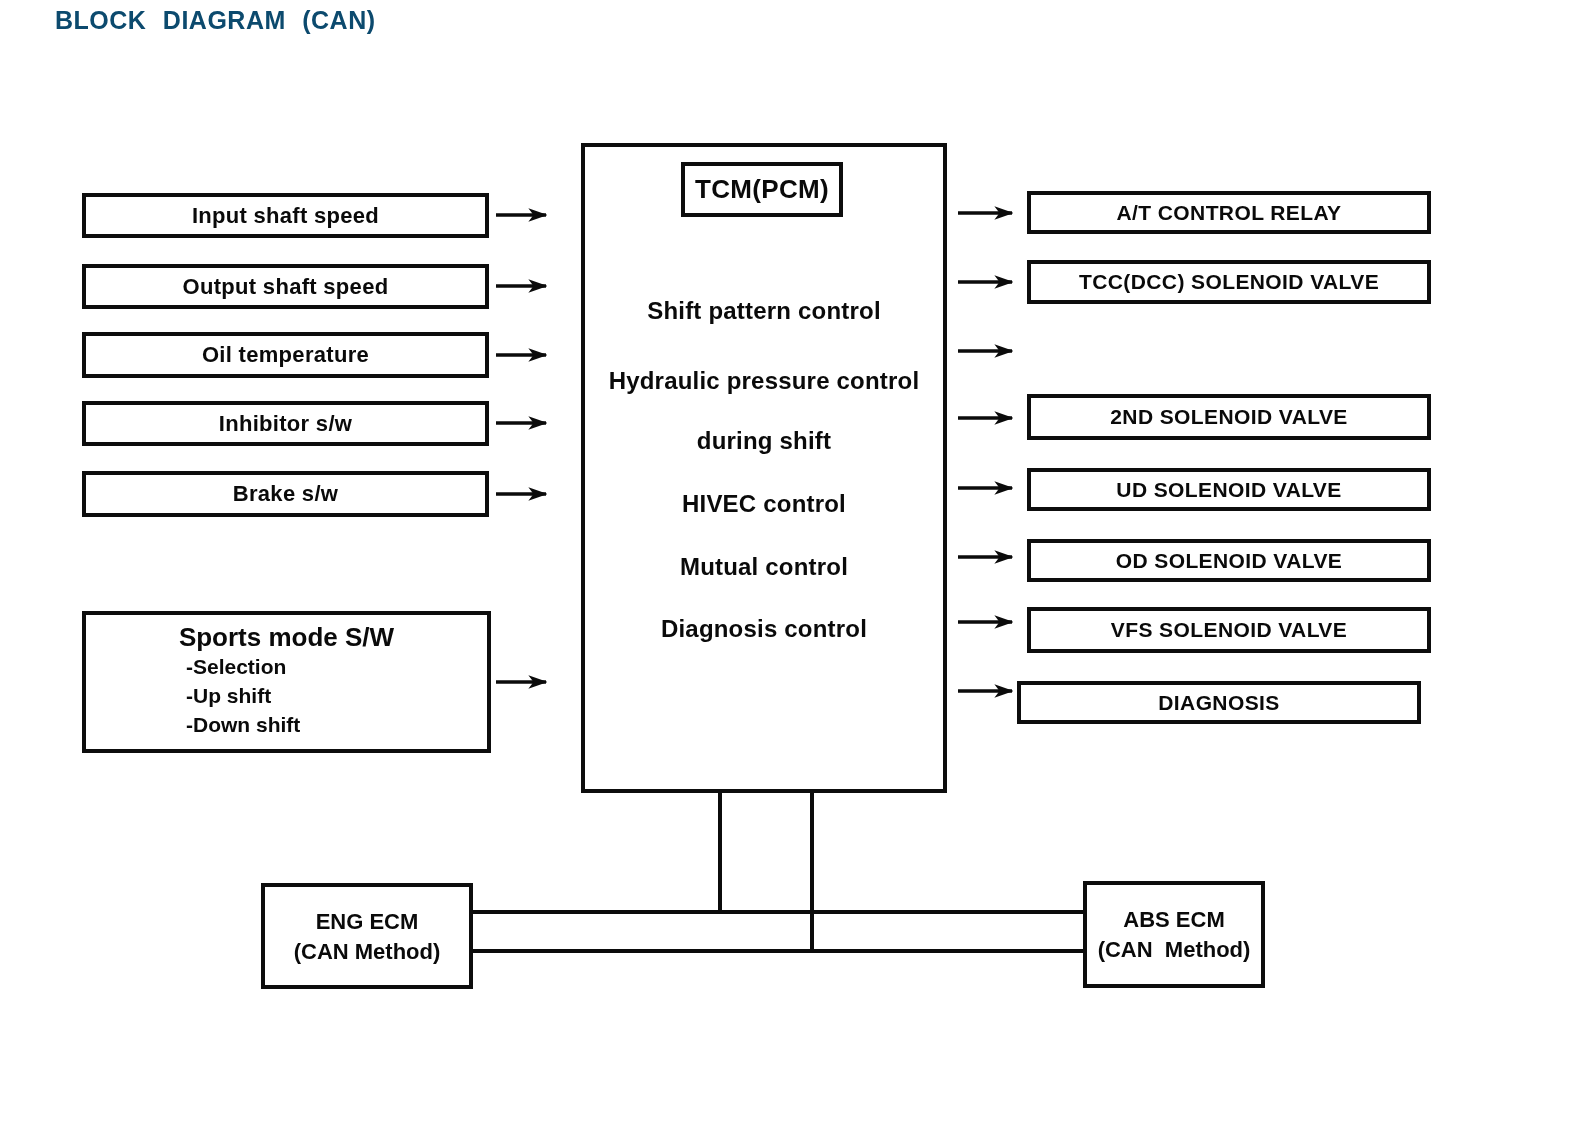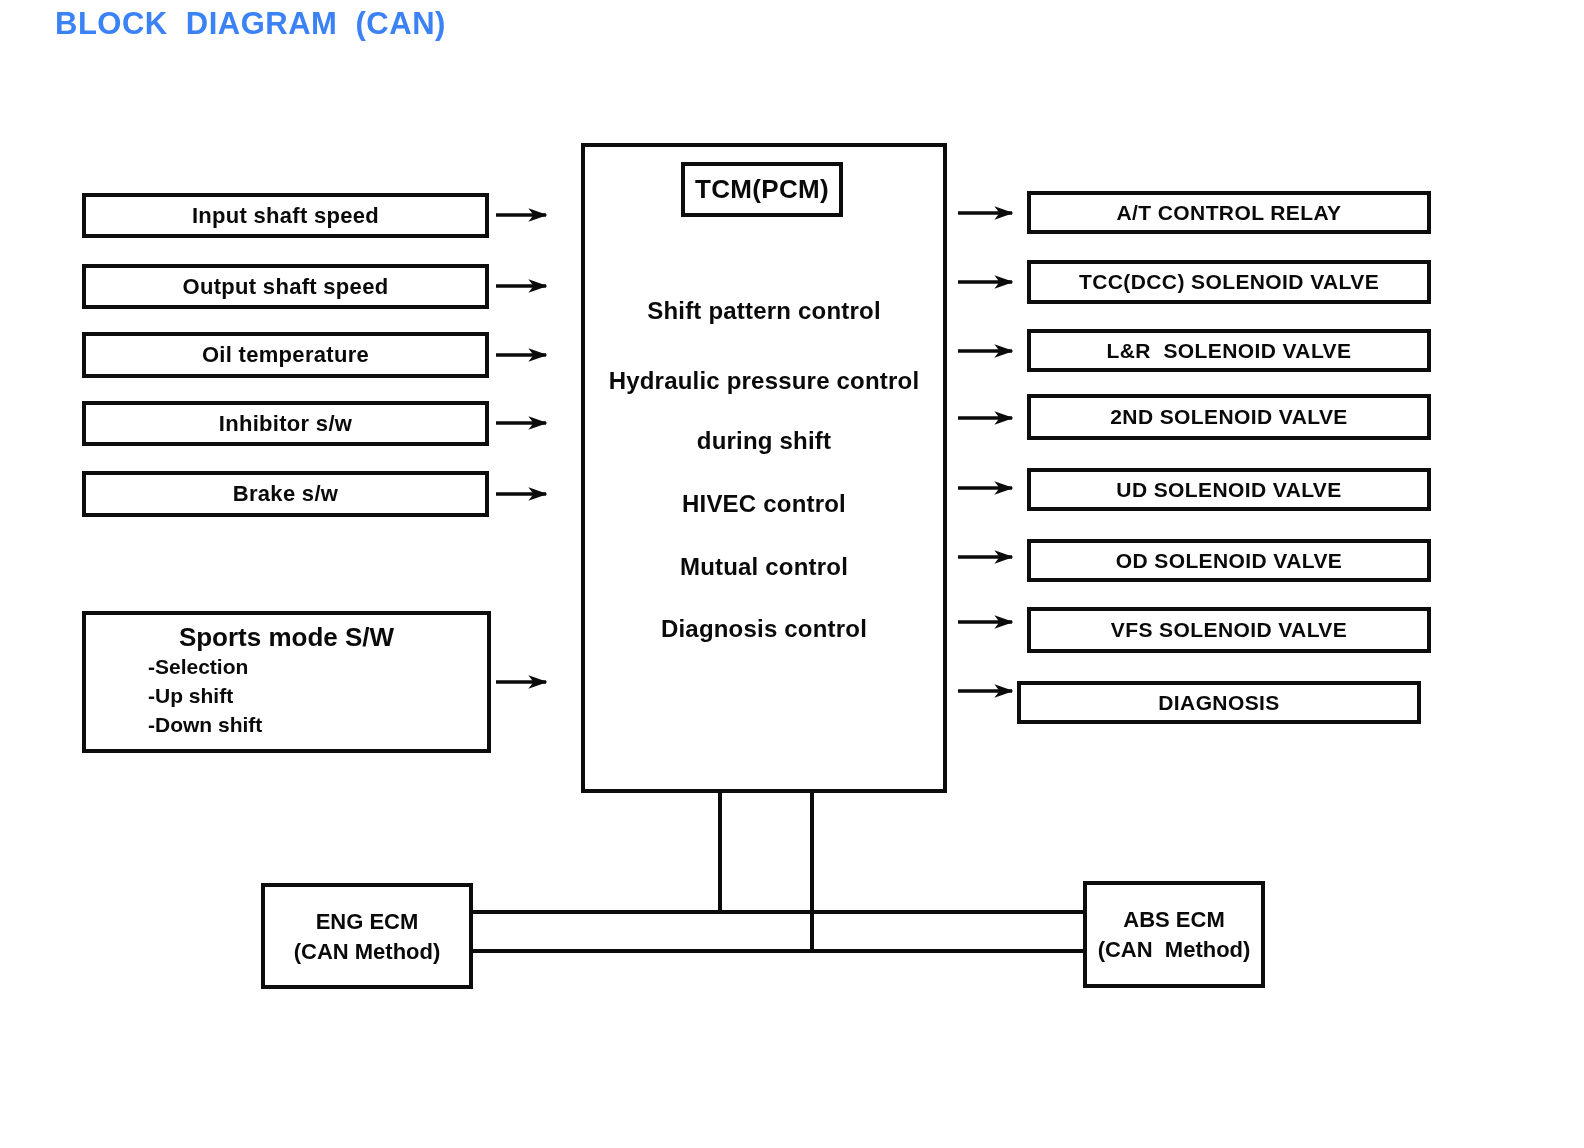--- a/index.html
+++ b/index.html
@@ -1,38 +1,38 @@
 <!DOCTYPE html>
 <html><head>
 <meta charset="utf-8">
 <style>
   html,body{margin:0;padding:0;background:#ffffff;}
   .canvas{
     position:relative;width:1584px;height:1148px;background:#ffffff;overflow:hidden;
     font-family:"Liberation Sans", sans-serif;color:#0a0a0a;
   }
   .page-title{
-    position:absolute;left:55px;top:6px;font-size:31px;font-weight:700;
-    letter-spacing:0.5px;word-spacing:9px;color:#3b82f6;
+    position:absolute;left:55px;top:6px;font-size:25px;font-weight:700;
+    letter-spacing:0.5px;word-spacing:9px;color:#0c4a6e;
   }
   .wires{position:absolute;left:0;top:0;width:1584px;height:1148px;pointer-events:none;}
   .box{
     position:absolute;border:4px solid #0d0d0d;background:#ffffff;box-sizing:border-box;
     display:flex;align-items:center;justify-content:center;text-align:center;
   }
   .box-label{font-size:22px;font-weight:600;letter-spacing:0.3px;white-space:pre;}
   .out-label{font-size:21px;font-weight:600;letter-spacing:0.4px;white-space:pre;}
   
   .lbox{left:82px;width:407px;height:45px;}
   .lbox1{top:193px;} .lbox2{top:264px;} .lbox3{top:332px;height:46px;}
   .lbox4{top:401px;} .lbox5{top:471px;height:46px;}
   
   .sports{left:82px;top:611px;width:409px;height:142px;display:block;text-align:left;}
   .sports-heading{font-size:26px;font-weight:600;text-align:center;margin-top:8px;line-height:29px;}
-  .sports-item{font-size:21px;font-weight:600;line-height:29px;padding-left:62px;white-space:pre;}
+  .sports-item{font-size:21px;font-weight:600;line-height:29px;padding-left:100px;white-space:pre;}
   
   .tcm{left:581px;top:143px;width:366px;height:650px;display:block;}
   .tcm-header{
     position:absolute;left:96px;top:15px;width:162px;height:55px;border:4px solid #0d0d0d;
     display:flex;align-items:center;justify-content:center;
     font-size:26px;font-weight:700;letter-spacing:0.3px;box-sizing:border-box;background:#fff;
   }
   .tcm-line{
     position:absolute;left:0;width:358px;height:30px;text-align:center;
     font-size:24px;font-weight:600;letter-spacing:0.2px;line-height:30px;white-space:pre;
@@ -123,23 +123,20 @@
     <div class="tcm-line tl5">Mutual control</div>
     <div class="tcm-line tl6">Diagnosis control</div>
   </div>
 
   <div class="box rbox rbox1">
     <span class="out-label">A/T CONTROL RELAY</span>
   </div>
   <div class="box rbox rbox2">
     <span class="out-label">TCC(DCC) SOLENOID VALVE</span>
   </div>
-  <div class="box rbox rbox3">
-    <span class="out-label">L&amp;R  SOLENOID VALVE</span>
-  </div>
   <div class="box rbox rbox4">
     <span class="out-label">2ND SOLENOID VALVE</span>
   </div>
   <div class="box rbox rbox5">
     <span class="out-label">UD SOLENOID VALVE</span>
   </div>
   <div class="box rbox rbox6">
     <span class="out-label">OD SOLENOID VALVE</span>
   </div>
   <div class="box rbox rbox7">

